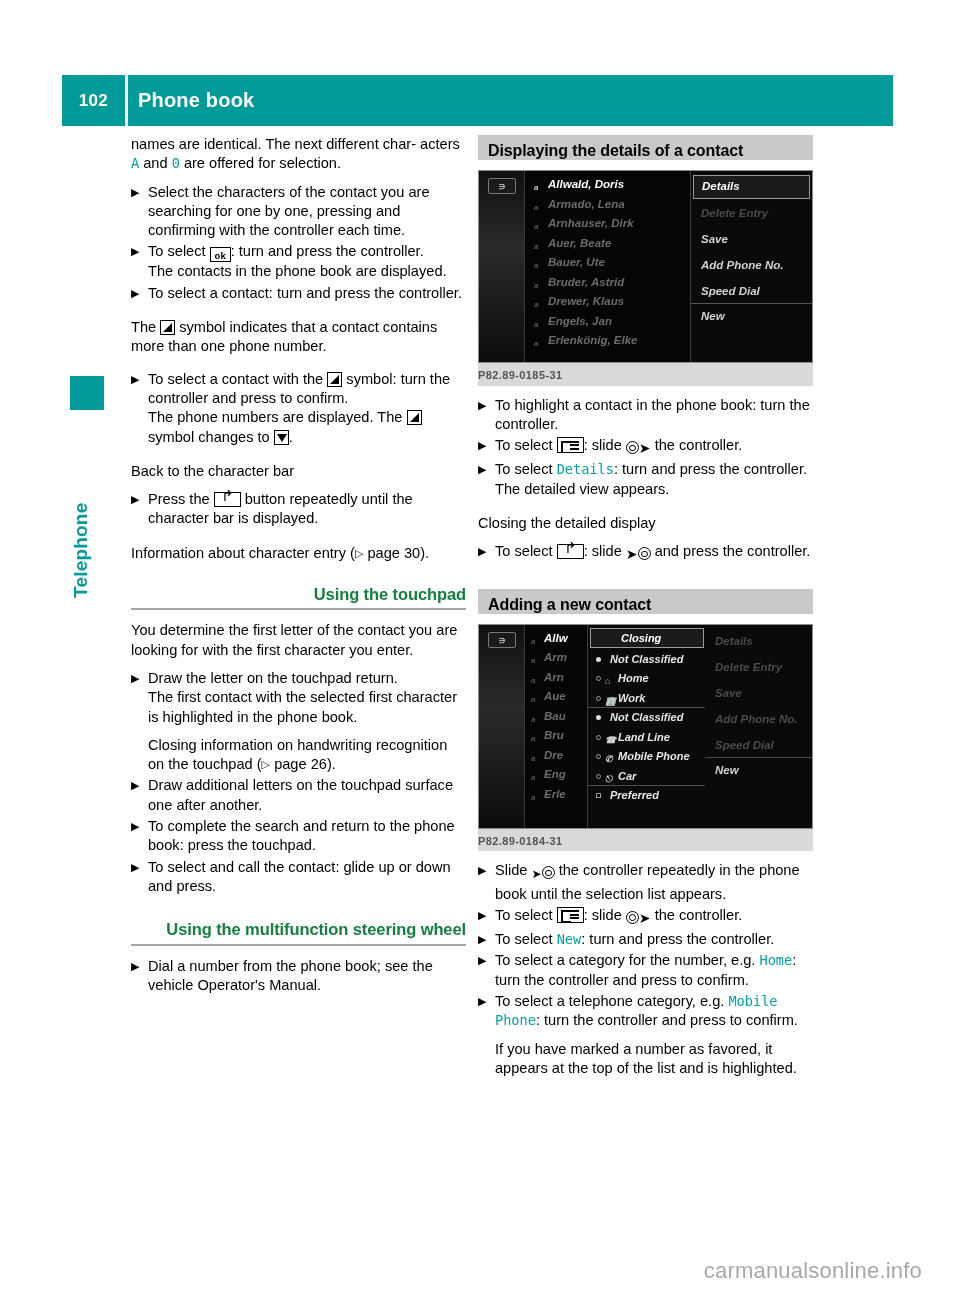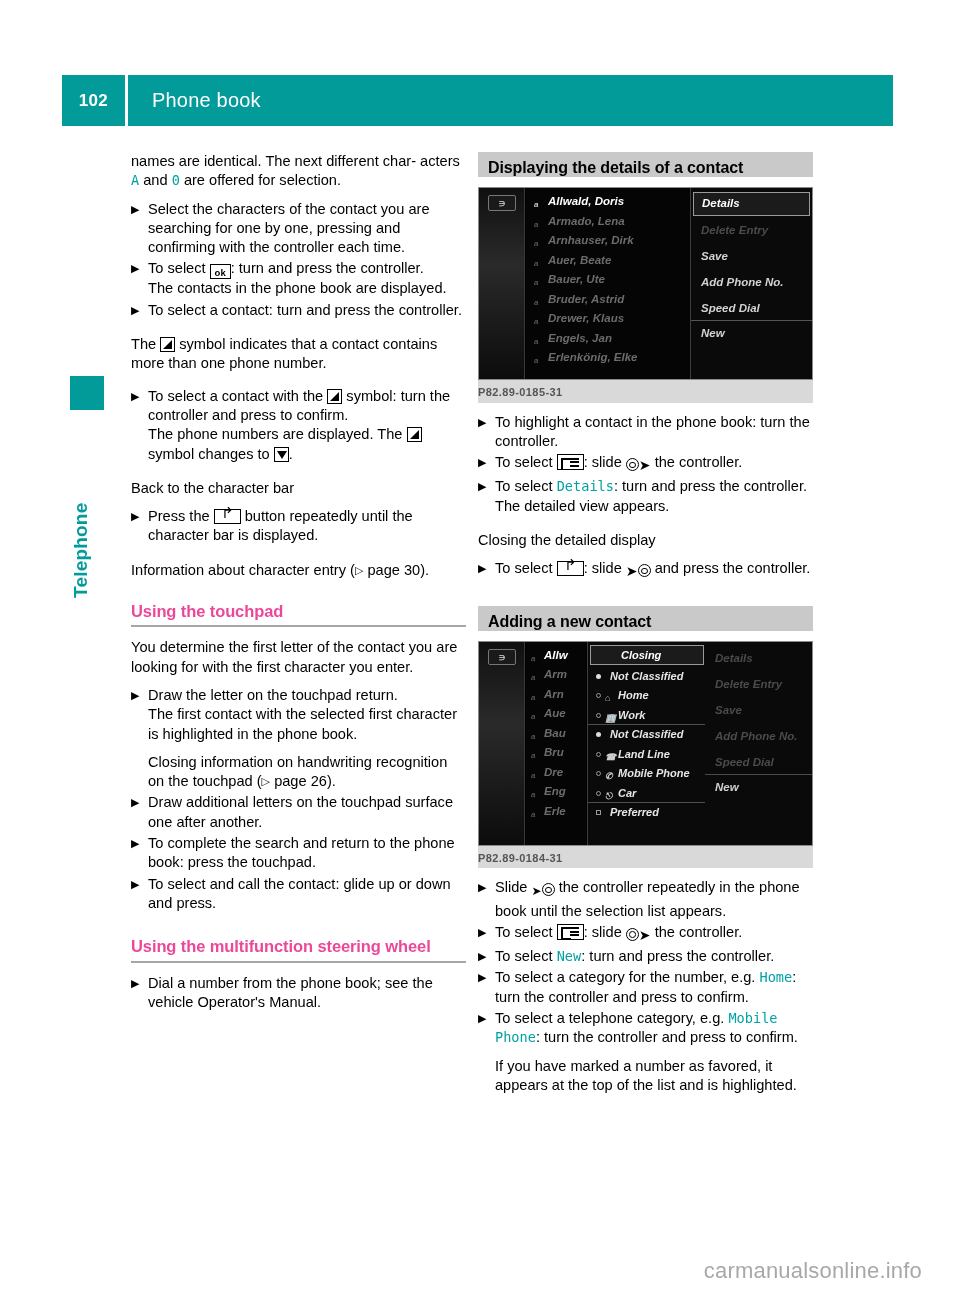--- a/index.html
+++ b/index.html
@@ -36,24 +36,24 @@
   }
   .header-sep {
     width: 3px;
     background: #ffffff;
     margin: 0;
   }
   .header-title {
     flex: 1;
     display: flex;
     align-items: center;
-    padding-left: 24px;
+    padding-left: 10px;
     color: #ffffff;
     font-size: 20px;
-    font-weight: normal;
+    font-weight: bold;
     letter-spacing: 0.2px;
     text-align: right;
   }
 
   
   .tab-marker {
     position: absolute;
     left: 70px;
     top: 376px;
     width: 34px;
@@ -73,21 +73,21 @@
     writing-mode: vertical-rl;
     transform: rotate(180deg);
     display: flex;
     align-items: flex-start;
     justify-content: flex-start;
   }
 
   
   .col {
     position: absolute;
-    top: 152px;
+    top: 135px;
     width: 335px;
     font-size: 14.6px;
     line-height: 19.3px;
     color: #000000;
   }
   .col-left { left: 131px; }
   .col-right { left: 478px; }
 
   p { margin: 0; }
   .para-tight { margin-bottom: 0; }
@@ -190,23 +190,24 @@
   }
   .arr { display: inline-block; font-size: 14px; vertical-align: -1px; }
 
   .page-ref { white-space: nowrap; }
   .tri-right { font-size: 11px; vertical-align: 1px; }
 
   
   .subhead {
     font-size: 16.5px;
     font-weight: bold;
-    color: #ec4899;
+    color: #15803d;
     margin: 0 0 4px 0;
     letter-spacing: -0.1px;
+    text-align: right;
   }
   .subhead-rule {
     border: 0;
     border-top: 2.5px solid #a6a6a6;
     margin: 0 0 11px 0;
   }
 
   
   .banner {
     background: #c9c9c9;

